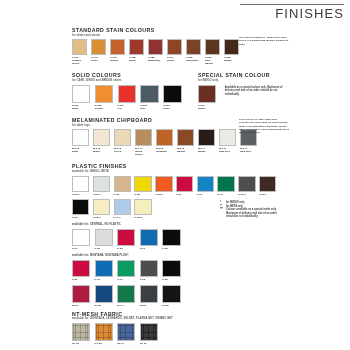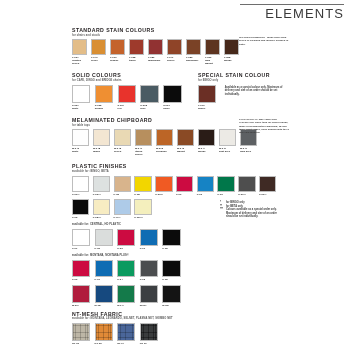--- a/index.html
+++ b/index.html
@@ -103,21 +103,21 @@
 
   .spacer-sm{height:3px;}
 </style>
 </head>
 <body>
 
 <div class="page">
 
   <div class="header">
     <div class="rule"></div>
-    <div class="title">ELEMENTS</div>
+    <div class="title">FINISHES</div>
   </div>
 
   <div class="content">
 
     <div class="section">
       <div class="sec-title">STANDARD STAIN COLOURS</div>
       <div class="sec-sub">for chairs and stools</div>
       <div class="swatches">
         <div class="sw">
             <div class="chip" style="background:#e3bd88"></div>

